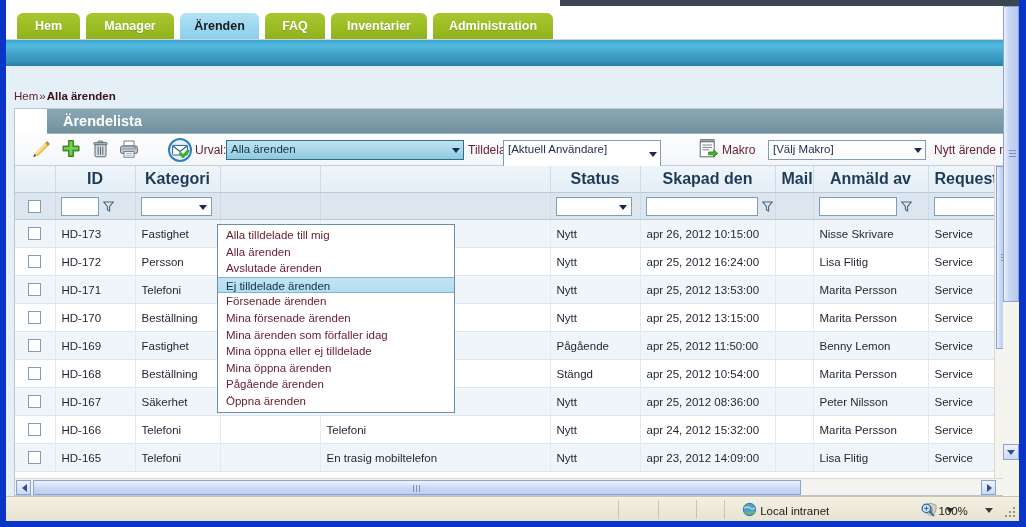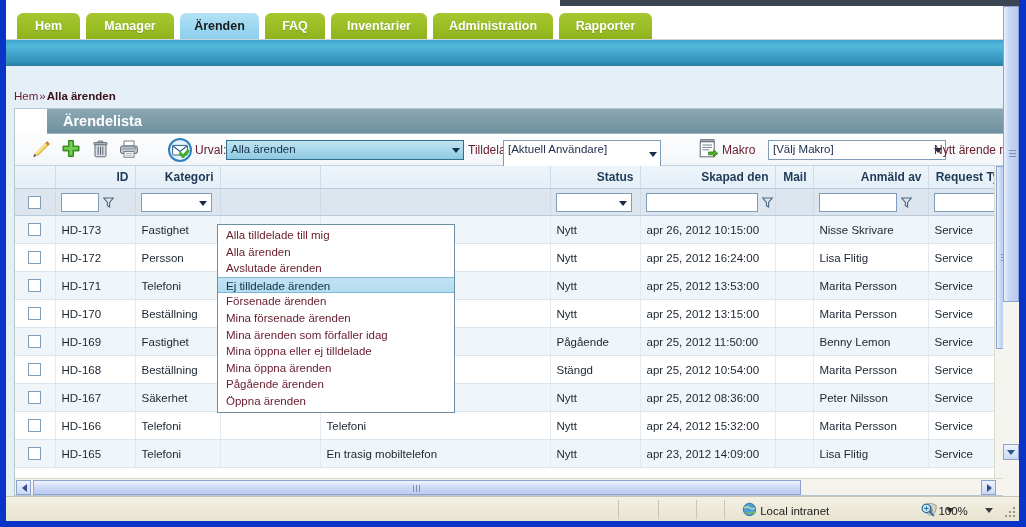--- a/index.html
+++ b/index.html
@@ -181,22 +181,22 @@
   table.gt {
     border-collapse:collapse;
     table-layout:fixed;
     width:985px;
     font-size:11.5px;
   }
   table.gt th {
     background: linear-gradient(to bottom, #eef5fa 0%, #e3eef6 100%);
     color:#1f3a57;
     font-weight:bold;
-    font-size:12px;
-    text-align:right;
+    font-size:16px;
+    text-align:center;
     padding:4px 6px;
     height:22px;
     border-right:1px solid #cfdce7;
     border-bottom:1px solid #b9cbdb;
     white-space:nowrap;
     overflow:hidden;
   }
   table.gt tr.filterrow td {
     background:#dde6ee;
     height:27px;
@@ -391,21 +391,20 @@
 
   <div class="page">
 
     <div class="tabstrip" id="tabstrip">
         <div class="tab" style="left: 10px; width: 65px;">Hem</div>
         <div class="tab" style="left: 79px; width: 90px;">Manager</div>
         <div class="tab active" style="left: 173px; width: 81px;">Ärenden</div>
         <div class="tab" style="left: 258px; width: 62px;">FAQ</div>
         <div class="tab" style="left: 324px; width: 98px;">Inventarier</div>
         <div class="tab" style="left: 426px; width: 122px;">Administration</div>
-        <div class="tab" style="left: 552px; width: 95px;">Rapporter</div>
       </div>
 
     <div class="banner">
       <div class="banner-shade"></div>
     </div>
 
     <div class="content">
 
       <div class="breadcrumb">
         <span class="crumb-home">Hem</span><span class="crumb-sep">»</span><span class="crumb-cur">Alla ärenden</span>
@@ -485,21 +484,21 @@
               <rect x="4.2" y="5.8" width="14" height="15" fill="#ffffff" stroke="#5d6874" stroke-width="1"></rect>
               <line x1="6.4" y1="9" x2="16" y2="9" stroke="#7b8490" stroke-width="1"></line>
               <line x1="6.4" y1="11.4" x2="16" y2="11.4" stroke="#7b8490" stroke-width="1"></line>
               <line x1="6.4" y1="13.8" x2="13" y2="13.8" stroke="#7b8490" stroke-width="1"></line>
               <path d="M12.6 16 h5.2 v-2 l4 3.4 l-4 3.4 v-2 h-5.2 z" fill="#49b02b" stroke="#2f7a17" stroke-width="0.8"></path>
             </svg>
           </span>
 
           <span class="tb-label" style="left:707px;">Makro</span>
 
-          <div class="combo" style="left:753px; top:6px; width:178px; height:20px;">
+          <div class="combo" style="left:753px; top:6px; width:158px; height:20px;">
             <span>[Välj Makro]</span>
             <span class="arrow"></span>
           </div>
 
           <span class="tb-label" style="left:919px;">Nytt ärende me</span>
         </div>
 
         <div class="grid">
           <table class="gt">
             <colgroup id="colgroup">

